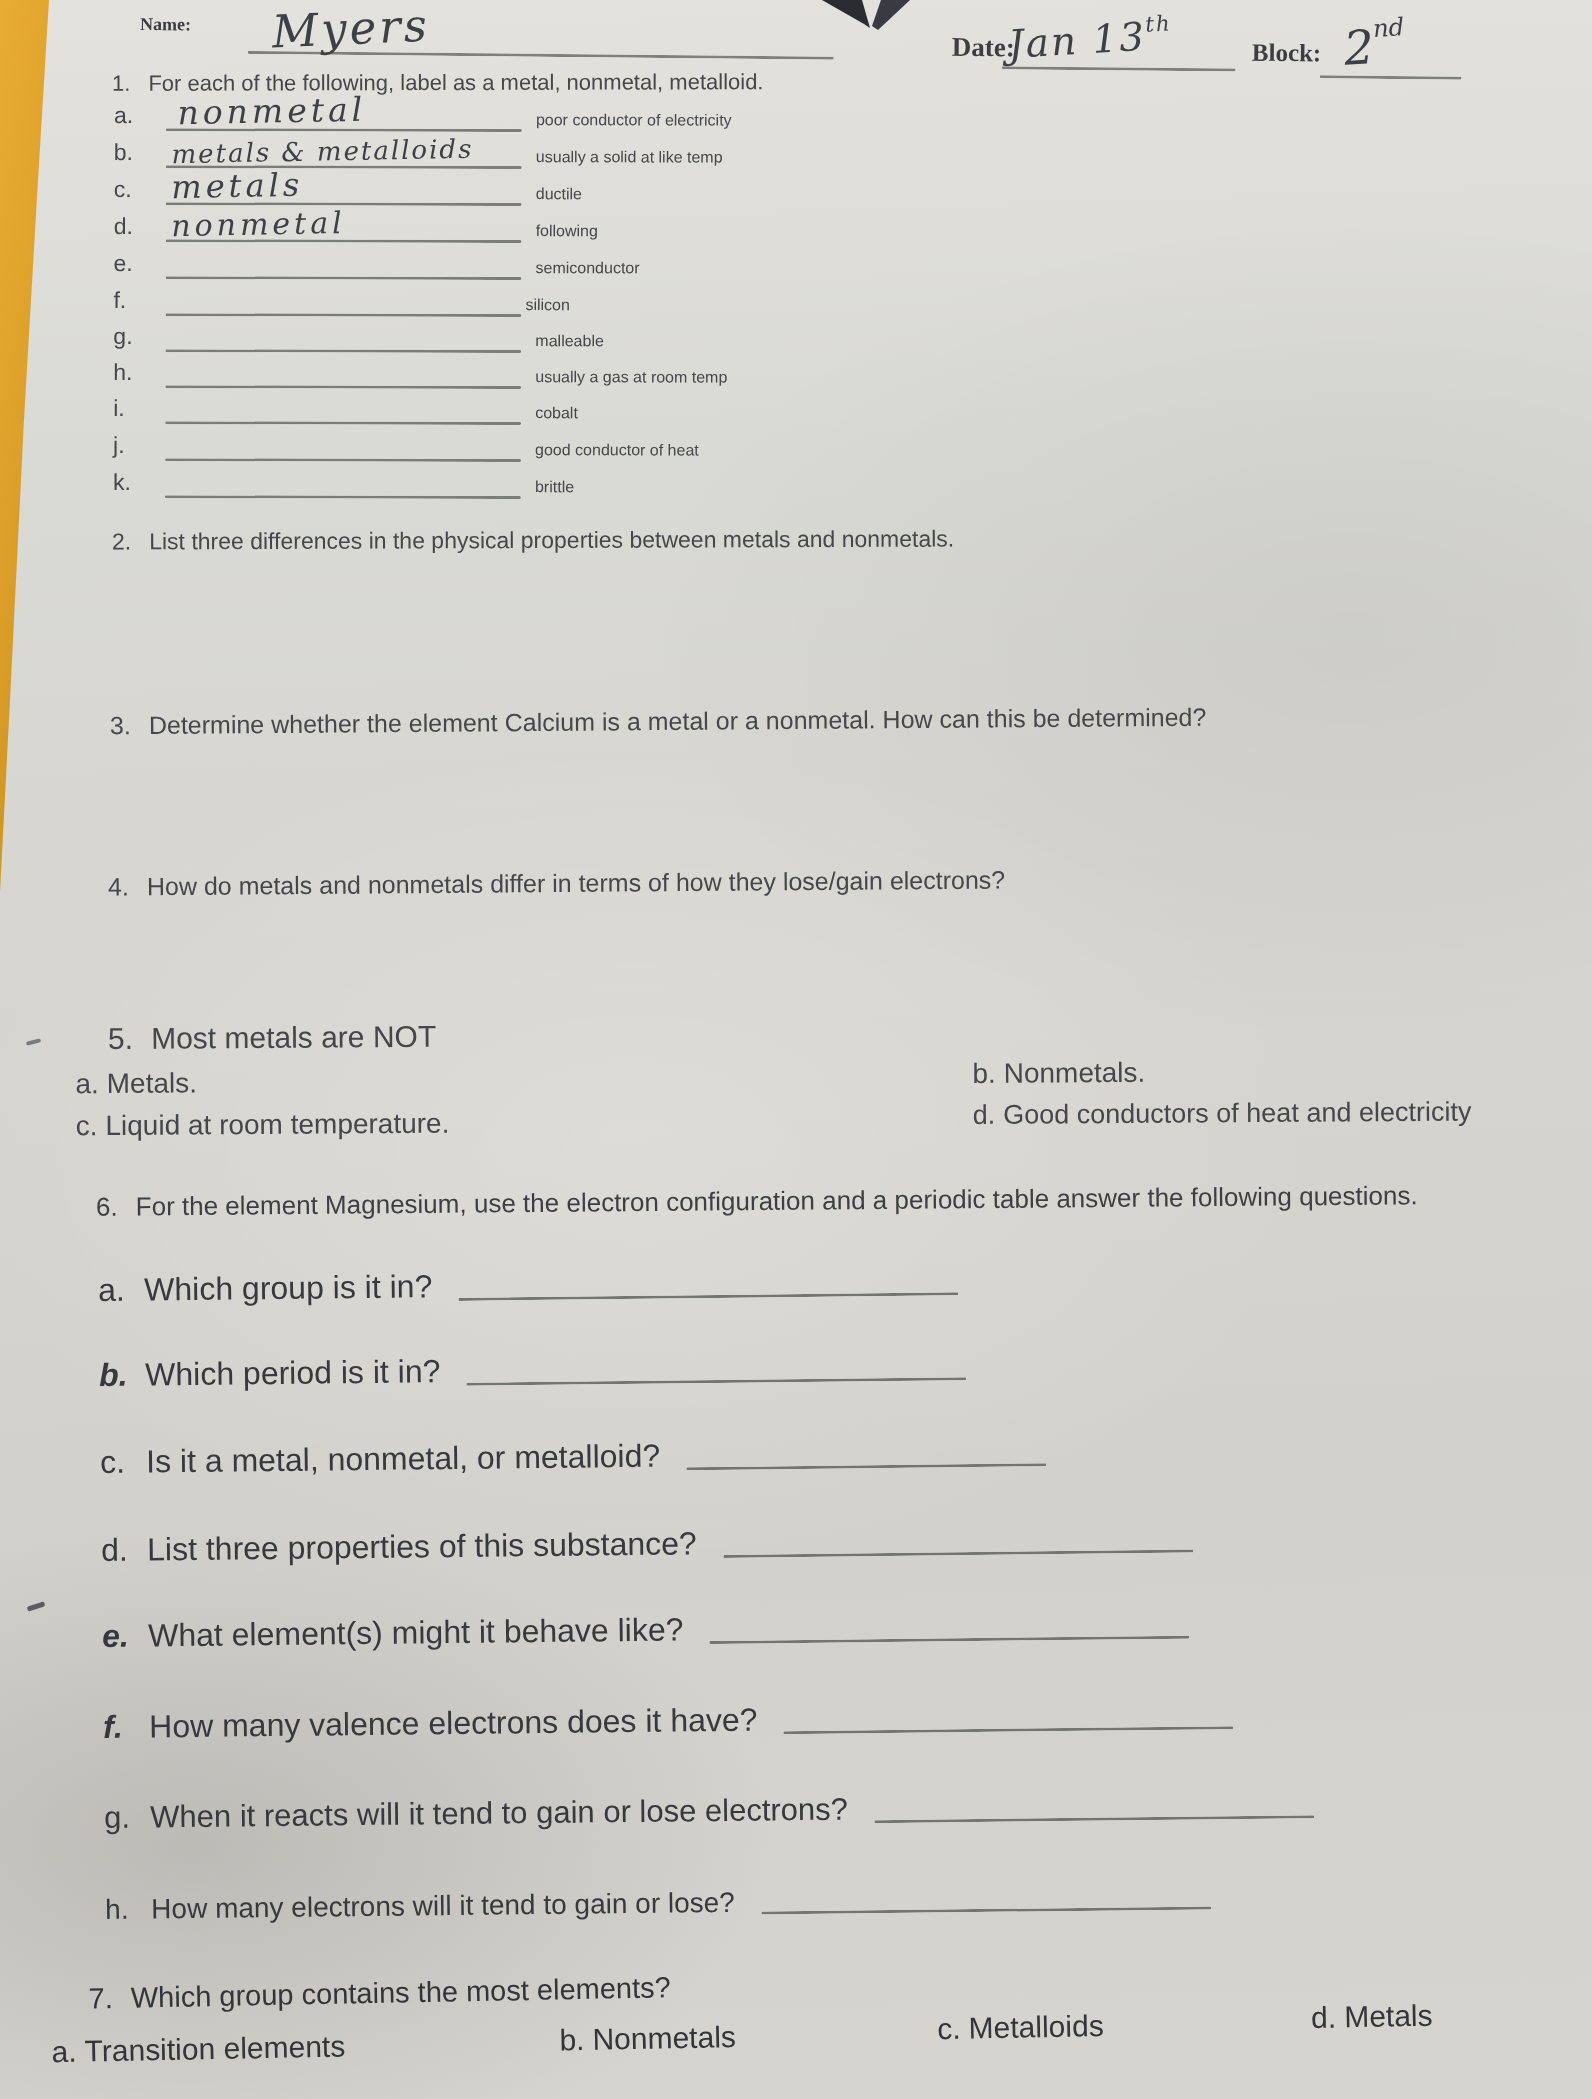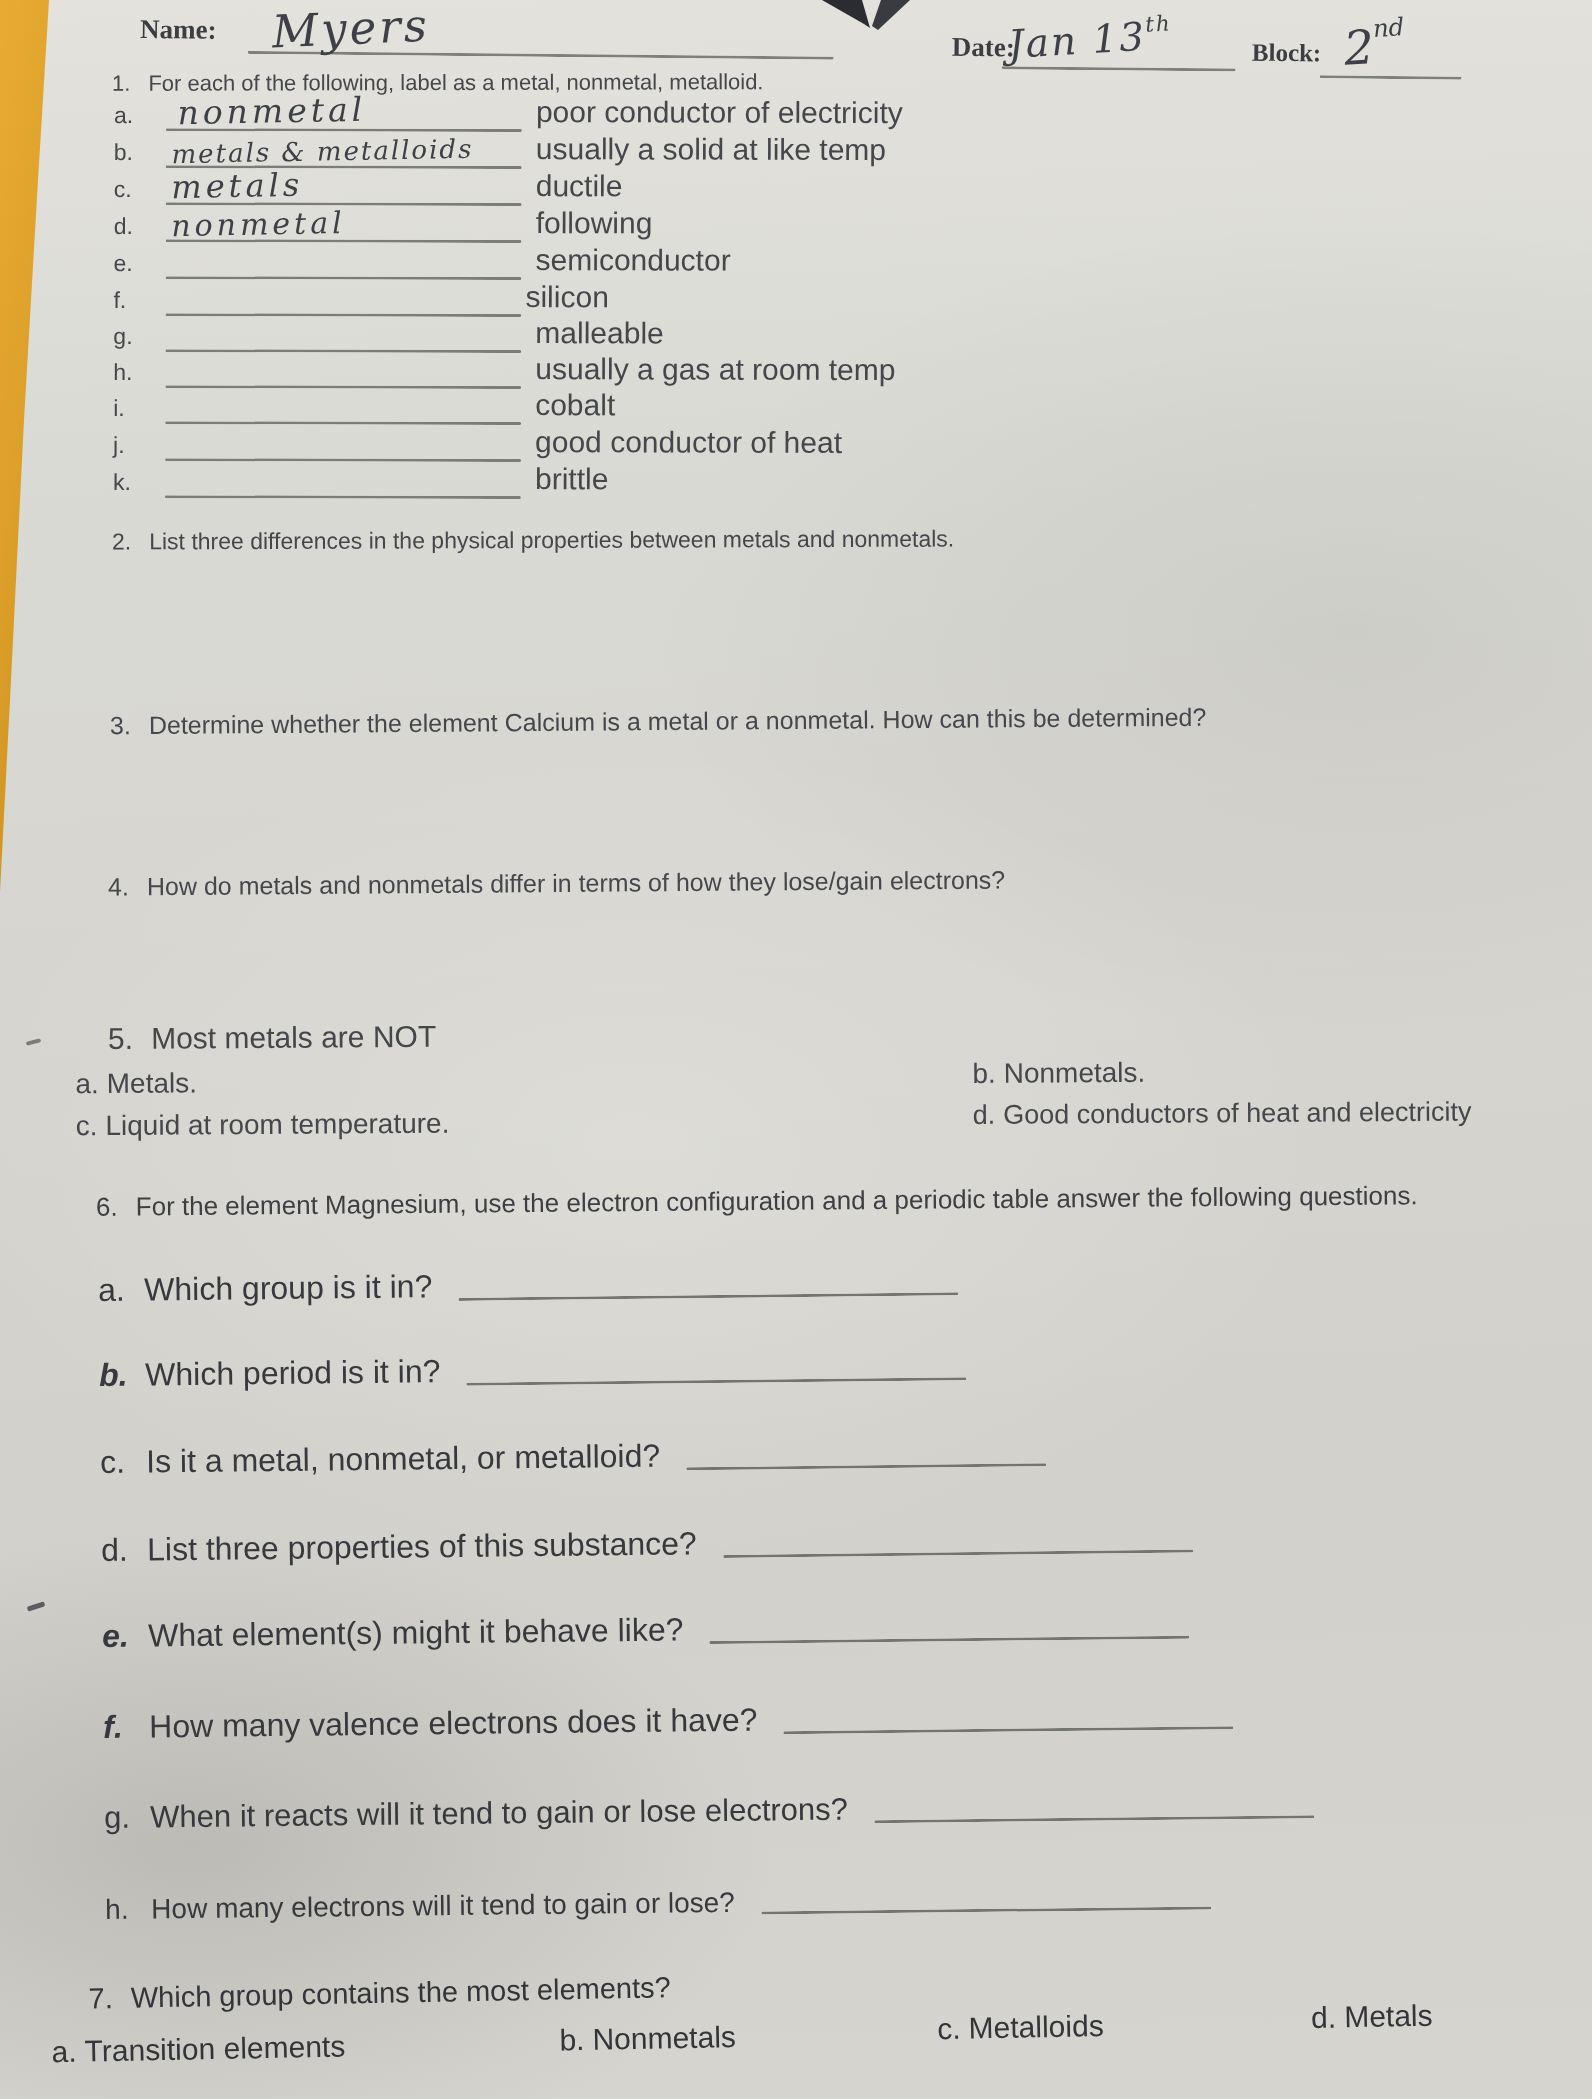--- a/index.html
+++ b/index.html
@@ -30,39 +30,39 @@
     font-style:italic;color:#3e4047;white-space:nowrap;
   }
   .serif-label{
     font-family:"Liberation Serif","DejaVu Serif",serif;
     font-weight:bold;color:#3c3e43;
   }
   sup.hw-sup{font-size:0.55em;vertical-align:18px;}
   
   .header{position:absolute;left:0;top:0;width:1592px;height:120px;
     transform:rotate(0.55deg);transform-origin:140px 30px;}
-  .name-label{position:absolute;left:140px;top:14px;font-size:27px;}
+  .name-label{position:absolute;left:140px;top:14px;font-size:18px;}
   .name-hw{position:absolute;left:272px;top:0px;font-size:45px;transform:rotate(-3deg);letter-spacing:3px;}
   .name-line{left:248px;top:18px;width:586px;height:32px;}
   .date-label{position:absolute;left:952px;top:24px;font-size:27px;}
   .date-hw{position:absolute;left:1008px;top:6px;font-size:39px;transform:rotate(-4deg);letter-spacing:2px;}
   .date-line{left:1002px;top:26px;width:234px;height:32px;}
   .block-label{position:absolute;left:1252px;top:28px;font-size:25px;}
   .block-hw{position:absolute;left:1344px;top:2px;font-size:47px;transform:rotate(-4deg);}
   .block-hw sup.hw-sup{vertical-align:26px;font-size:0.52em;}
   .block-line{left:1320px;top:32px;width:142px;height:32px;}
   
   .q1-title{left:112px;top:70px;font-size:22px;transform:rotate(-0.15deg);}
   .qnum{display:inline-block;margin-right:18px;}
   .q1-items{position:absolute;left:112px;top:96px;width:1100px;height:420px;transform:rotate(0.15deg);transform-origin:0 0;}
   .q1-row{position:absolute;left:0;width:1100px;height:37px;}
   .q1-letter{position:absolute;left:2px;bottom:4px;font-size:23px;}
   .q1-blank{position:absolute;left:54px;bottom:2px;width:356px;border-bottom:3px solid #7b7e77;border-radius:2px;}
   .q1-answer{position:absolute;left:60px;bottom:1px;letter-spacing:4px;transform:rotate(-1.2deg);transform-origin:0 100%;}
-  .q1-label{position:absolute;left:424px;bottom:5px;font-size:30px;}
+  .q1-label{position:absolute;left:424px;bottom:5px;font-size:16px;}
   
   .q2{left:112px;top:527px;font-size:23px;transform:rotate(-0.2deg);}
   .q3{left:110px;top:707px;font-size:25px;transform:rotate(-0.45deg);}
   .q4{left:108px;top:869px;font-size:25px;transform:rotate(-0.45deg);}
   
   .q5{position:absolute;left:0;top:1022px;width:1592px;height:130px;
       transform:rotate(-0.4deg);transform-origin:110px 10px;}
   .q5-title{position:absolute;left:108px;top:0;font-size:30px;}
   .q5-opt{position:absolute;font-size:28px;white-space:nowrap;}
   .q5 .oa{left:75px;top:46px;}

